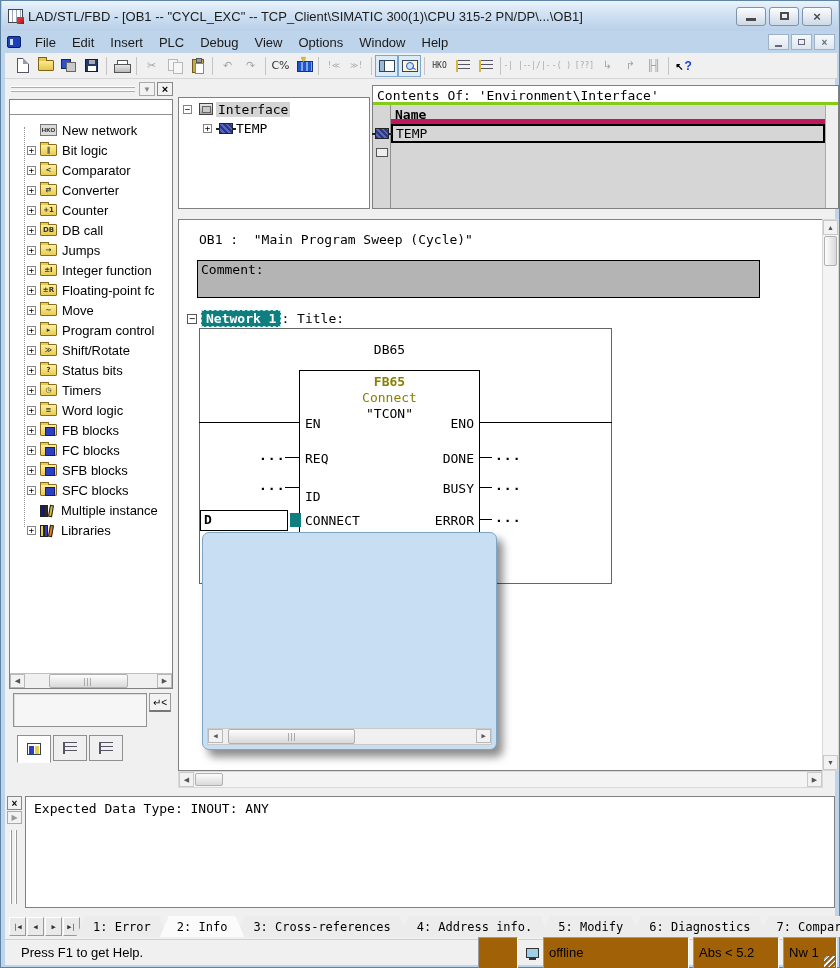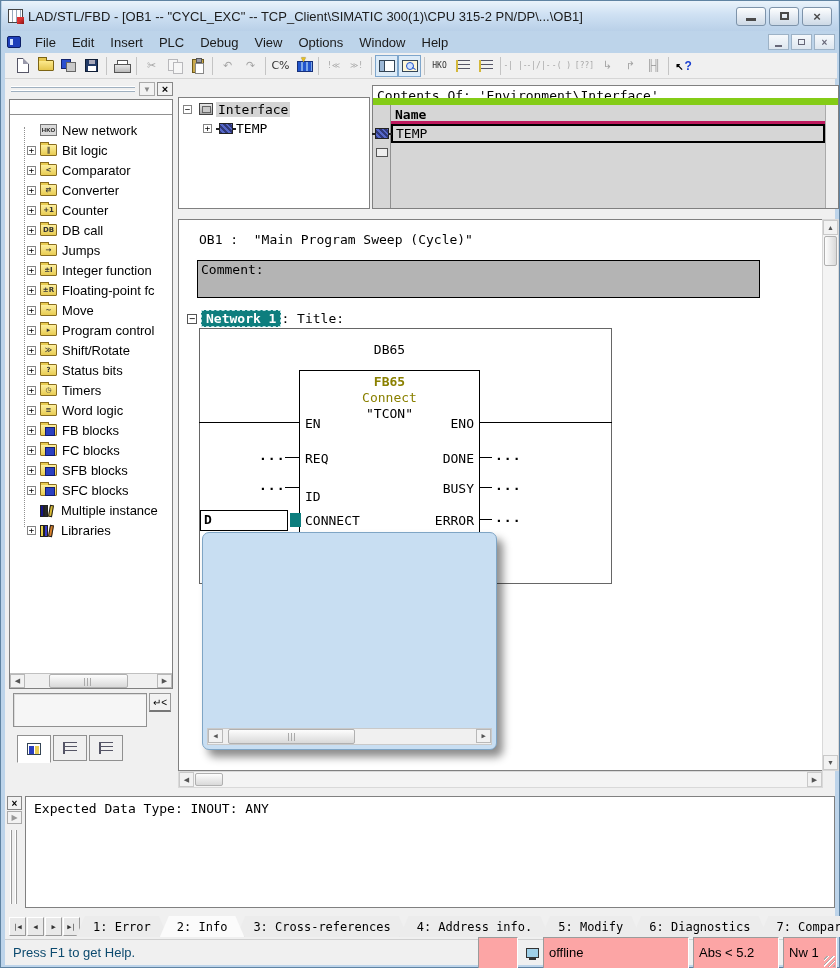--- a/index.html
+++ b/index.html
@@ -135,27 +135,27 @@
   .ifrow { display:flex; align-items:center; height:18px; font-family:"DejaVu Sans Mono",monospace; font-size:13px; }
   .cube { width:14px; height:12px; background:linear-gradient(#e8e8e8,#a8a8a8); border:1px solid #444; margin:0 3px; position:relative; }
   .cube::before { content:""; position:absolute; left:2px; top:2px; width:7px; height:5px; background:#c9c9c9; border:1px solid #666; }
   .decl { width:14px; height:11px; background:#5566c8 repeating-linear-gradient(45deg,rgba(0,0,20,.45) 0 2px,#0000 2px 4px);
     border:1px solid #222; margin:0 3px; position:relative; }
   .decl::before { content:""; position:absolute; left:-4px; top:4px; width:4px; height:2px; background:#222; }
   .decl::after { content:""; position:absolute; right:-4px; top:4px; width:4px; height:2px; background:#222; }
   .if-sel { background:#d4d4d4; padding:0 2px; }
 
   .contents { position:absolute; left:367px; top:32px; width:467px; height:124px; background:#fff; border:1px solid #808080; }
-  .ct-title { height:19px; border-bottom:7px solid #84cc16; font-family:"DejaVu Sans Mono",monospace; font-size:13px; padding:2px 4px; white-space:nowrap; overflow:hidden; }
+  .ct-title { height:19px; border-bottom:3px solid #84cc16; font-family:"DejaVu Sans Mono",monospace; font-size:13px; padding:2px 4px; white-space:nowrap; overflow:hidden; }
   .ct-body { position:absolute; left:0; top:19px; right:13px; bottom:0; background:#d6d6d6; display:flex; }
   .ct-icons { width:18px; border-right:1px solid #909090; background:#d6d6d6; flex:none; padding-top:19px; }
   .ct-icons .cell { height:19px; display:flex; align-items:center; justify-content:center; }
   .outbox { width:12px; height:9px; border:1px solid #555; background:#eee; }
   .ct-main { flex:1; }
-  .ct-colhead { height:19px; border-bottom:3px solid #be185d; font-family:"DejaVu Sans Mono",monospace; font-weight:bold; font-size:13px; padding:2px 4px; }
+  .ct-colhead { height:19px; border-bottom:5px solid #be185d; font-family:"DejaVu Sans Mono",monospace; font-weight:bold; font-size:13px; padding:2px 4px; }
   .ct-row-sel { height:19px; border:2px solid #000; font-family:"DejaVu Sans Mono",monospace; font-size:13px; padding:0 3px; display:flex; align-items:center; }
   .ct-scroll { position:absolute; right:0; top:19px; bottom:0; width:13px; background:#efefef; border-left:1px solid #aaa; }
 
   
   .editor { position:absolute; left:173px; top:166px; width:645px; height:552px; background:#fff; border:1px solid #808080; }
   .ed { position:absolute; inset:0; font-family:"DejaVu Sans Mono",monospace; font-size:13px; }
   .ob1 { position:absolute; left:20px; top:12px; white-space:pre; }
   .commentbox { position:absolute; left:18px; top:40px; width:563px; height:38px; background:#b4b4b4; border:1px solid #000; padding:1px 3px; }
   .netline { position:absolute; left:8px; top:90px; display:flex; align-items:center; }
   .nexp { width:10px; height:10px; border:1px solid #555; background:#fff; font-size:10px; line-height:8px; text-align:center; margin-right:4px; }
@@ -205,22 +205,22 @@
     font-size:7px; display:flex; align-items:center; justify-content:center; color:#333; font-family:"DejaVu Sans Mono",monospace; }
   .btab { height:21px; padding:0 17px; margin-left:-8px; background:#ececec;
     clip-path:polygon(9px 0, calc(100% - 9px) 0, 100% 100%, 0 100%);
     display:flex; align-items:center; filter:drop-shadow(0 0 1px #777); }
   .btab:first-of-type { margin-left:0; }
   .btab span { font-family:"DejaVu Sans Mono",monospace; font-size:12px; white-space:nowrap; }
   .btab.active { background:#fbfbfb; z-index:2;justify-content:flex-end; }
 
   
   .statusbar { position:absolute; left:0; top:886px; width:832px; height:26px; background:#f0f0f0; border-top:1px solid #d0d0d0; display:flex; align-items:center; }
-  .st-help { flex:1; padding-left:8px; font-size:13px; color:#0c4a6e; }
-  .scell { height:32px; border:1px solid; border-color:#9b9b9b #fff #fff #9b9b9b; background:#fca5a5;
+  .st-help { flex:1; padding-left:16px; font-size:13px; color:#000000; }
+  .scell { height:32px; border:1px solid; border-color:#9b9b9b #fff #fff #9b9b9b; background:#a16207;
     display:flex; align-items:center; padding:0 5px; font-size:13px; margin-right:4px; }
   .mon { width:13px; height:10px; border:1px solid #333; background:#9fd0e8; position:relative; margin:0 4px; }
   .mon::after { content:""; position:absolute; left:2px; bottom:-3px; width:7px; height:2px; background:#333; }
   .gripcell { position:relative; padding-right:14px; margin-right:0; }
   .gripcell::after { content:""; position:absolute; right:1px; bottom:1px; width:11px; height:11px;
     background:repeating-linear-gradient(135deg,#0000 0 2px,#aaa 2px 3px,#fff 3px 4px); }
 </style>
 </head>
 <body>
 

